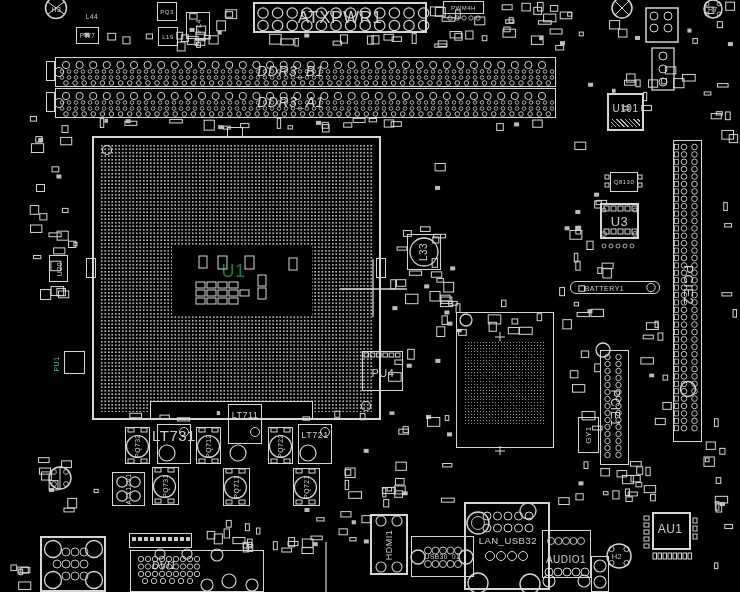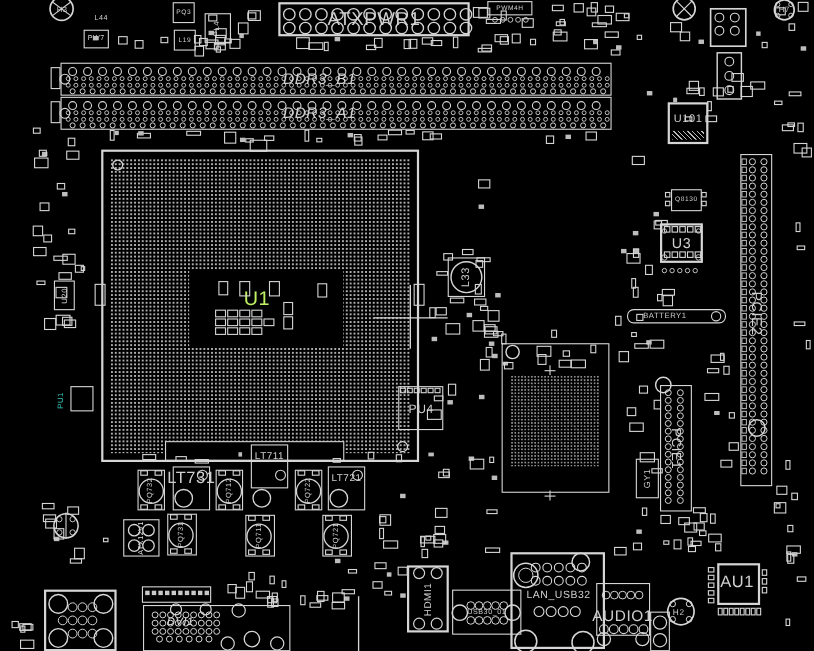--- a/index.html
+++ b/index.html
@@ -63,21 +63,21 @@
   </div>
   <div class="comp b1" style="left:46px;top:61px;width:9px;height:20px"></div>
   <div class="comp" style="left:55px;top:88px;width:501px;height:30px">
     <span class="lbl it" style="left:47%;top:45%;font-size:14px">DDR3_A1</span>
   </div>
   <div class="comp b1" style="left:46px;top:92px;width:9px;height:20px"></div>
 
   <div class="comp b2" style="left:92px;top:136px;width:289px;height:284px"></div>
   <div class="dots under" style="left:100px;top:144px;width:273px;height:268px"></div>
   <div class="solid" style="position:absolute;left:172px;top:245px;width:140px;height:70px;z-index:5">
-    <span class="lbl" style="left:44%;top:37%;font-size:18px;color:#bef264">U1</span>
+    <span class="lbl" style="left:44%;top:37%;font-size:18px;color:#15803d">U1</span>
   </div>
   <div class="comp solid" style="left:227px;top:127px;width:16px;height:11px;z-index:6"></div>
   <div class="comp solid" style="left:86px;top:258px;width:10px;height:20px;z-index:6"></div>
   <div class="comp solid" style="left:376px;top:258px;width:10px;height:20px;z-index:6"></div>
   <div class="comp solid" style="left:150px;top:401px;width:163px;height:18px;z-index:6"></div>
 
   <div class="comp b1" style="left:407px;top:234px;width:34px;height:36px">
       <span class="lbl r270" style="font-size:10px">L33</span>
     </div>
   <div class="comp" style="left:362px;top:351px;width:41px;height:40px">
@@ -156,28 +156,28 @@
   <div class="comp b2" style="left:370px;top:514px;width:38px;height:61px">
       <span class="lbl r270" style="font-size:9px">HDMI1</span>
     </div>
   <div class="comp b2" style="left:464px;top:502px;width:86px;height:88px">
       <span class="lbl" style="left:51%;top:44%;font-size:9.5px">LAN_USB32</span>
     </div>
   <div class="comp" style="left:411px;top:536px;width:63px;height:41px">
       <span class="lbl" style="font-size:6.5px">USB30_01</span>
     </div>
   <div class="comp" style="left:542px;top:530px;width:49px;height:48px">
-      <span class="lbl" style="left:49%;top:62%;font-size:14px">AUDIO1</span>
+      <span class="lbl" style="left:49%;top:62%;font-size:10px">AUDIO1</span>
     </div>
   <div class="comp b1" style="left:591px;top:556px;width:18px;height:36px"></div>
   <div class="comp" style="left:607px;top:544px;width:25px;height:25px;border:none">
       <span class="lbl" style="left:40%;font-size:7.5px">H2</span>
     </div>
   <div class="comp b2" style="left:652px;top:512px;width:39px;height:38px">
-      <span class="lbl" style="left:46%;top:44%;font-size:15px">AU1</span>
+      <span class="lbl" style="left:46%;top:44%;font-size:12px">AU1</span>
     </div>
 
   <svg id="geo" width="740" height="592">
       <rect x="73.84649884811995" y="242.41519376401635" width="3.117047531530261" height="3.4337078030221164" fill="none" stroke="#d6d6d6" stroke-width="1"></rect>
       <rect x="39.82368470227139" y="213.66603876765797" width="7.055216880515218" height="6.263628427637741" fill="none" stroke="#d6d6d6" stroke-width="1"></rect>
       <rect x="62.41410226763607" y="208.37536784623535" width="5.578155610244721" height="4.091638547601178" fill="none" stroke="#d6d6d6" stroke-width="1"></rect>
       <rect x="52.09565861198753" y="166.80547002551782" width="6.679585934150964" height="5.0527313654311" fill="none" stroke="#d6d6d6" stroke-width="1"></rect>
       <rect x="38.113353344988155" y="137.98123453941128" width="5" height="4" fill="#bdbdbd" stroke="none" stroke-width="1"></rect>
       <rect x="62.06763551996539" y="125.64908287356128" width="5.909512131009251" height="6.8353100209496915" fill="none" stroke="#d6d6d6" stroke-width="1"></rect>
       <rect x="56.838354395675324" y="288.4366922823692" width="8.53710747975856" height="7.351373837329447" fill="none" stroke="#d6d6d6" stroke-width="1"></rect>

